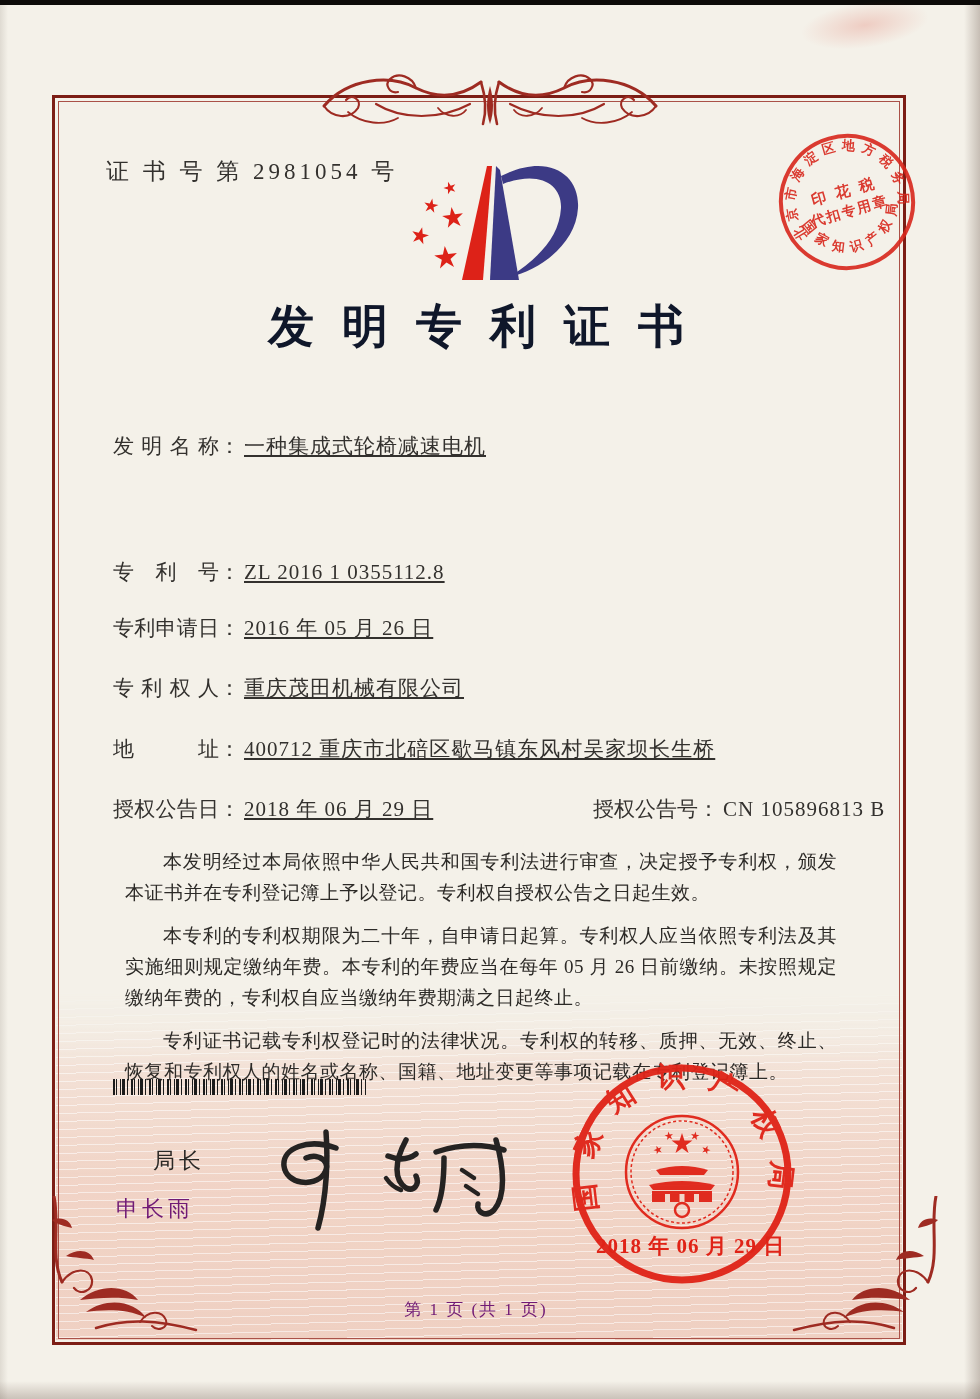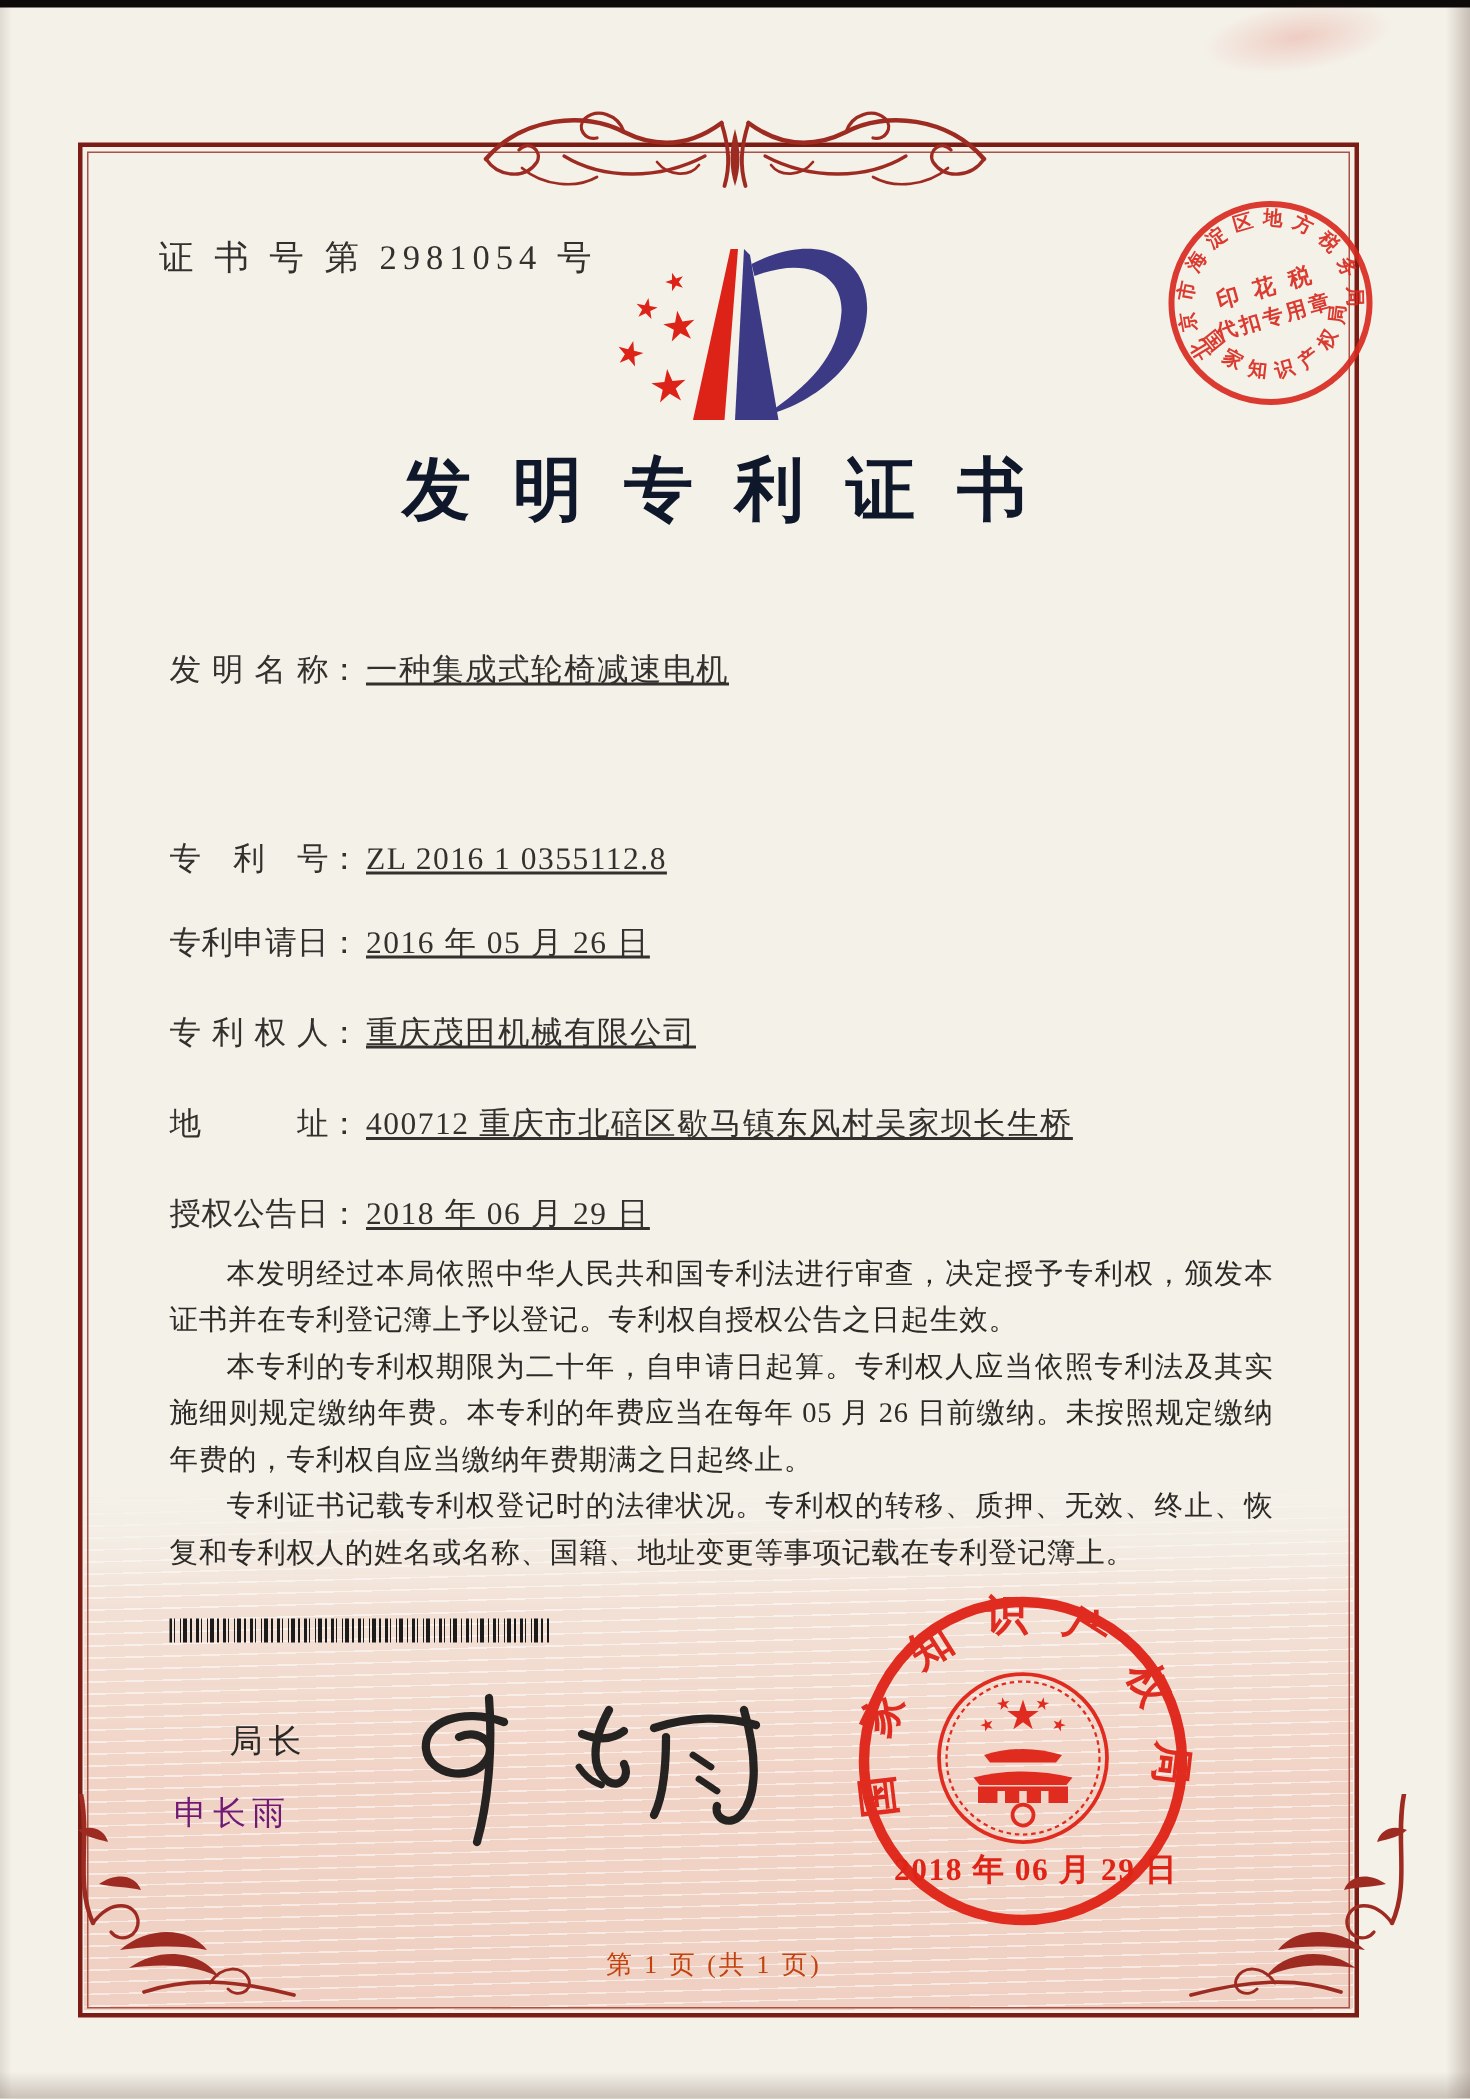--- a/index.html
+++ b/index.html
@@ -34,39 +34,39 @@
     letter-spacing:28px;text-indent:28px;color:#0f172a;z-index:4;}
 
   .frow{position:absolute;left:113px;font-size:21px;color:#33312e;white-space:nowrap;z-index:4;text-decoration:underline;}
   .flabel{display:inline-block;width:106px;text-align:justify;text-align-last:justify;vertical-align:top;}
   .fsep{display:inline-block;margin-right:4px;}
   .fval{letter-spacing:1px;}
   .grant2{position:absolute;left:480px;top:0;}
 
   .paras{position:absolute;left:113px;top:834px;width:736px;font-size:19px;line-height:31px;
     letter-spacing:.5px;color:#2c2a27;text-align:justify;z-index:4;}
-  .paras p{margin:0;text-indent:2em;}
+  .paras p{margin:12px;text-indent:2em;}
 
   .barcode{position:absolute;left:113px;top:1079px;width:253px;height:16px;z-index:4;
     background:repeating-linear-gradient(90deg,
       #1b1b1b 0 2px,transparent 2px 3px,#1b1b1b 3px 4px,transparent 4px 7px,
       #1b1b1b 7px 8px,transparent 8px 9px,#1b1b1b 9px 12px,transparent 12px 14px,
       #1b1b1b 14px 15px,transparent 15px 18px);}
 
   .role{position:absolute;left:116px;top:1146px;font-size:22px;letter-spacing:4px;color:#2b2926;z-index:4;margin-left:37px;}
   .issuer-name{position:absolute;left:116px;top:1194px;font-size:22px;letter-spacing:4px;color:#701a75;z-index:4;}
   .signature{position:absolute;left:248px;top:1122px;z-index:5;}
 
   .seal{position:absolute;left:562px;top:1052px;z-index:6;opacity:.95;}
   .seal-date{position:absolute;left:596px;top:1232px;font-size:21px;letter-spacing:1px;color:#e02317;
     font-weight:bold;z-index:7;white-space:nowrap;}
   .tax-stamp{position:absolute;left:760px;top:115px;z-index:8;opacity:.9;}
 
   .footer{position:absolute;left:52px;top:1298px;width:848px;text-align:center;font-size:17px;
-    letter-spacing:2px;color:#c2410c;z-index:4;}
+    letter-spacing:2px;color:#701a75;z-index:4;}
 
   .orn-top{position:absolute;left:318px;top:60px;z-index:5;}
   .orn-bl{position:absolute;left:40px;top:1196px;z-index:5;}
   .orn-br{position:absolute;left:790px;top:1196px;z-index:5;}
 </style>
 </head>
 <body>
 
 <div id="page">
 
@@ -158,20 +158,23 @@
     <span class="flabel">专利申请日</span><span class="fsep">：</span><span class="fval">2016 年 05 月 26 日</span>
   </div>
   <div class="frow" style="top:674px">
     <span class="flabel">专利权人</span><span class="fsep">：</span><span class="fval">重庆茂田机械有限公司</span>
   </div>
   <div class="frow" style="top:735px">
     <span class="flabel">地址</span><span class="fsep">：</span><span class="fval">400712 重庆市北碚区歇马镇东风村吴家坝长生桥</span>
   </div>
   <div class="frow" style="top:795px;width:736px">
     <span class="flabel">授权公告日</span><span class="fsep">：</span><span class="fval">2018 年 06 月 29 日</span>
+    <span class="grant2">
+      <span>授权公告号</span><span class="fsep">：</span><span class="fval">CN 105896813 B</span>
+    </span>
   </div>
 
   <div class="paras">
     <p>本发明经过本局依照中华人民共和国专利法进行审查，决定授予专利权，颁发本证书并在专利登记簿上予以登记。专利权自授权公告之日起生效。</p>
     <p>本专利的专利权期限为二十年，自申请日起算。专利权人应当依照专利法及其实施细则规定缴纳年费。本专利的年费应当在每年 05 月 26 日前缴纳。未按照规定缴纳年费的，专利权自应当缴纳年费期满之日起终止。</p>
     <p>专利证书记载专利权登记时的法律状况。专利权的转移、质押、无效、终止、恢复和专利权人的姓名或名称、国籍、地址变更等事项记载在专利登记簿上。</p>
   </div>
 
   <div class="barcode"></div>
 

